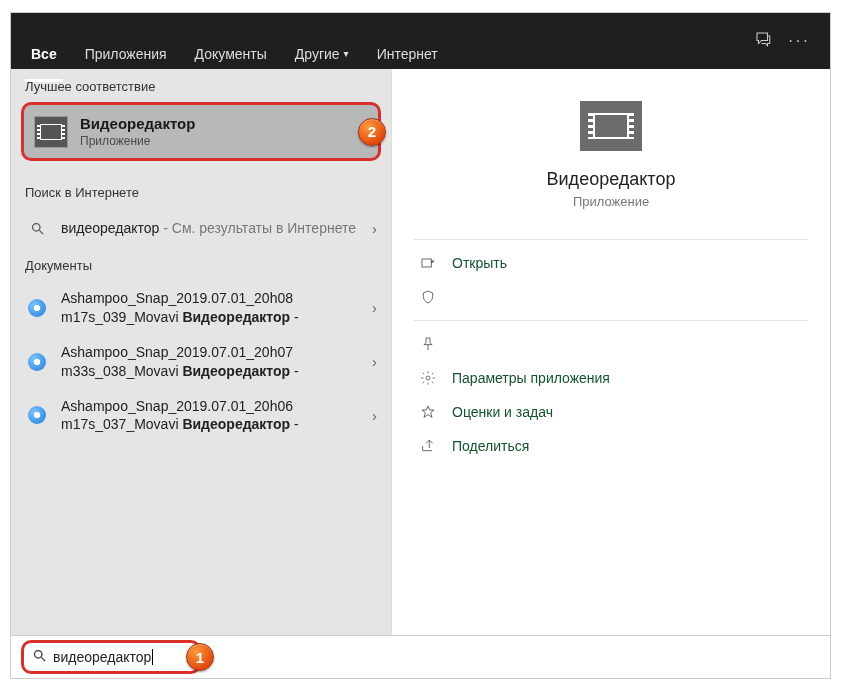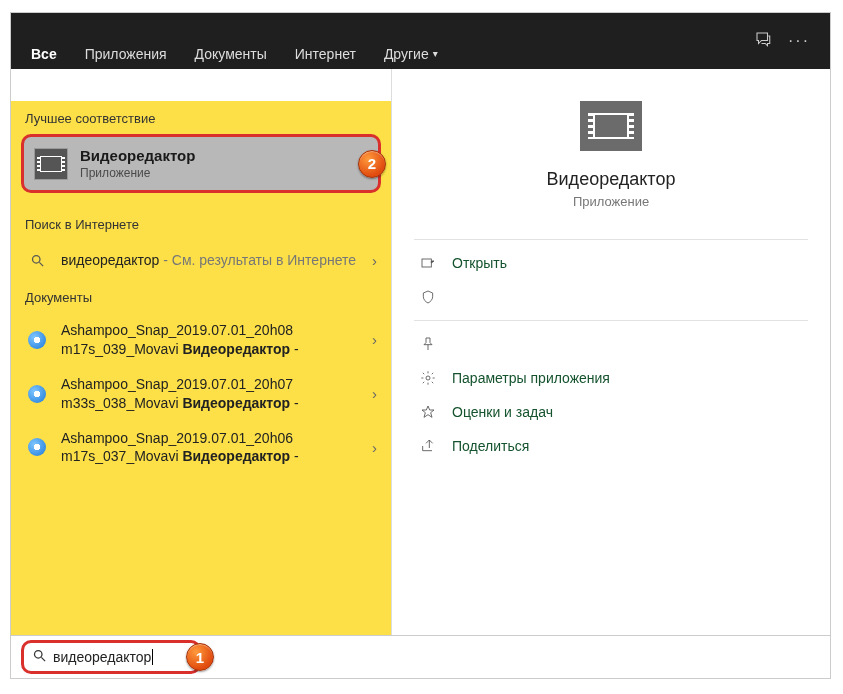--- a/index.html
+++ b/index.html
@@ -65,25 +65,24 @@
     color: #ccc;
   }
   .ellipsis { letter-spacing: 2px; font-size: 16px; }
   .main {
     flex: 1;
     display: flex;
     min-height: 0;
   }
   .left {
     width: 380px;
-    background: #fde047;
+    background: #e5e5e5;
     display: flex;
     flex-direction: column;
     overflow-y: auto;
-    margin-top: 32px;
   }
   .right {
     flex: 1;
     background: #fff;
     display: flex;
     flex-direction: column;
     border-left: 1px solid #ddd;
   }
   .section-header {
     font-size: 13px;
@@ -250,25 +249,25 @@
     <div class="tab active">
         <span>Все</span>
       </div>
     <div class="tab">
         <span>Приложения</span>
       </div>
     <div class="tab">
         <span>Документы</span>
       </div>
     <div class="tab">
-        <span>Интернет</span>
-      </div>
-    <div class="tab">
         <span>Другие</span>
         <span class="chev">▾</span>
+      </div>
+    <div class="tab">
+        <span>Интернет</span>
       </div>
     <div class="topbar-right">
       <span class="feedback-icon">
         <svg viewBox="0 0 24 24">
             <path d="M4 4h14v10H10l-4 4v-4H4z"></path>
             <path d="M19 8h2v10h-3v3l-3-3h-5"></path>
           </svg>
       </span>
       <span class="ellipsis">···</span>
     </div>

